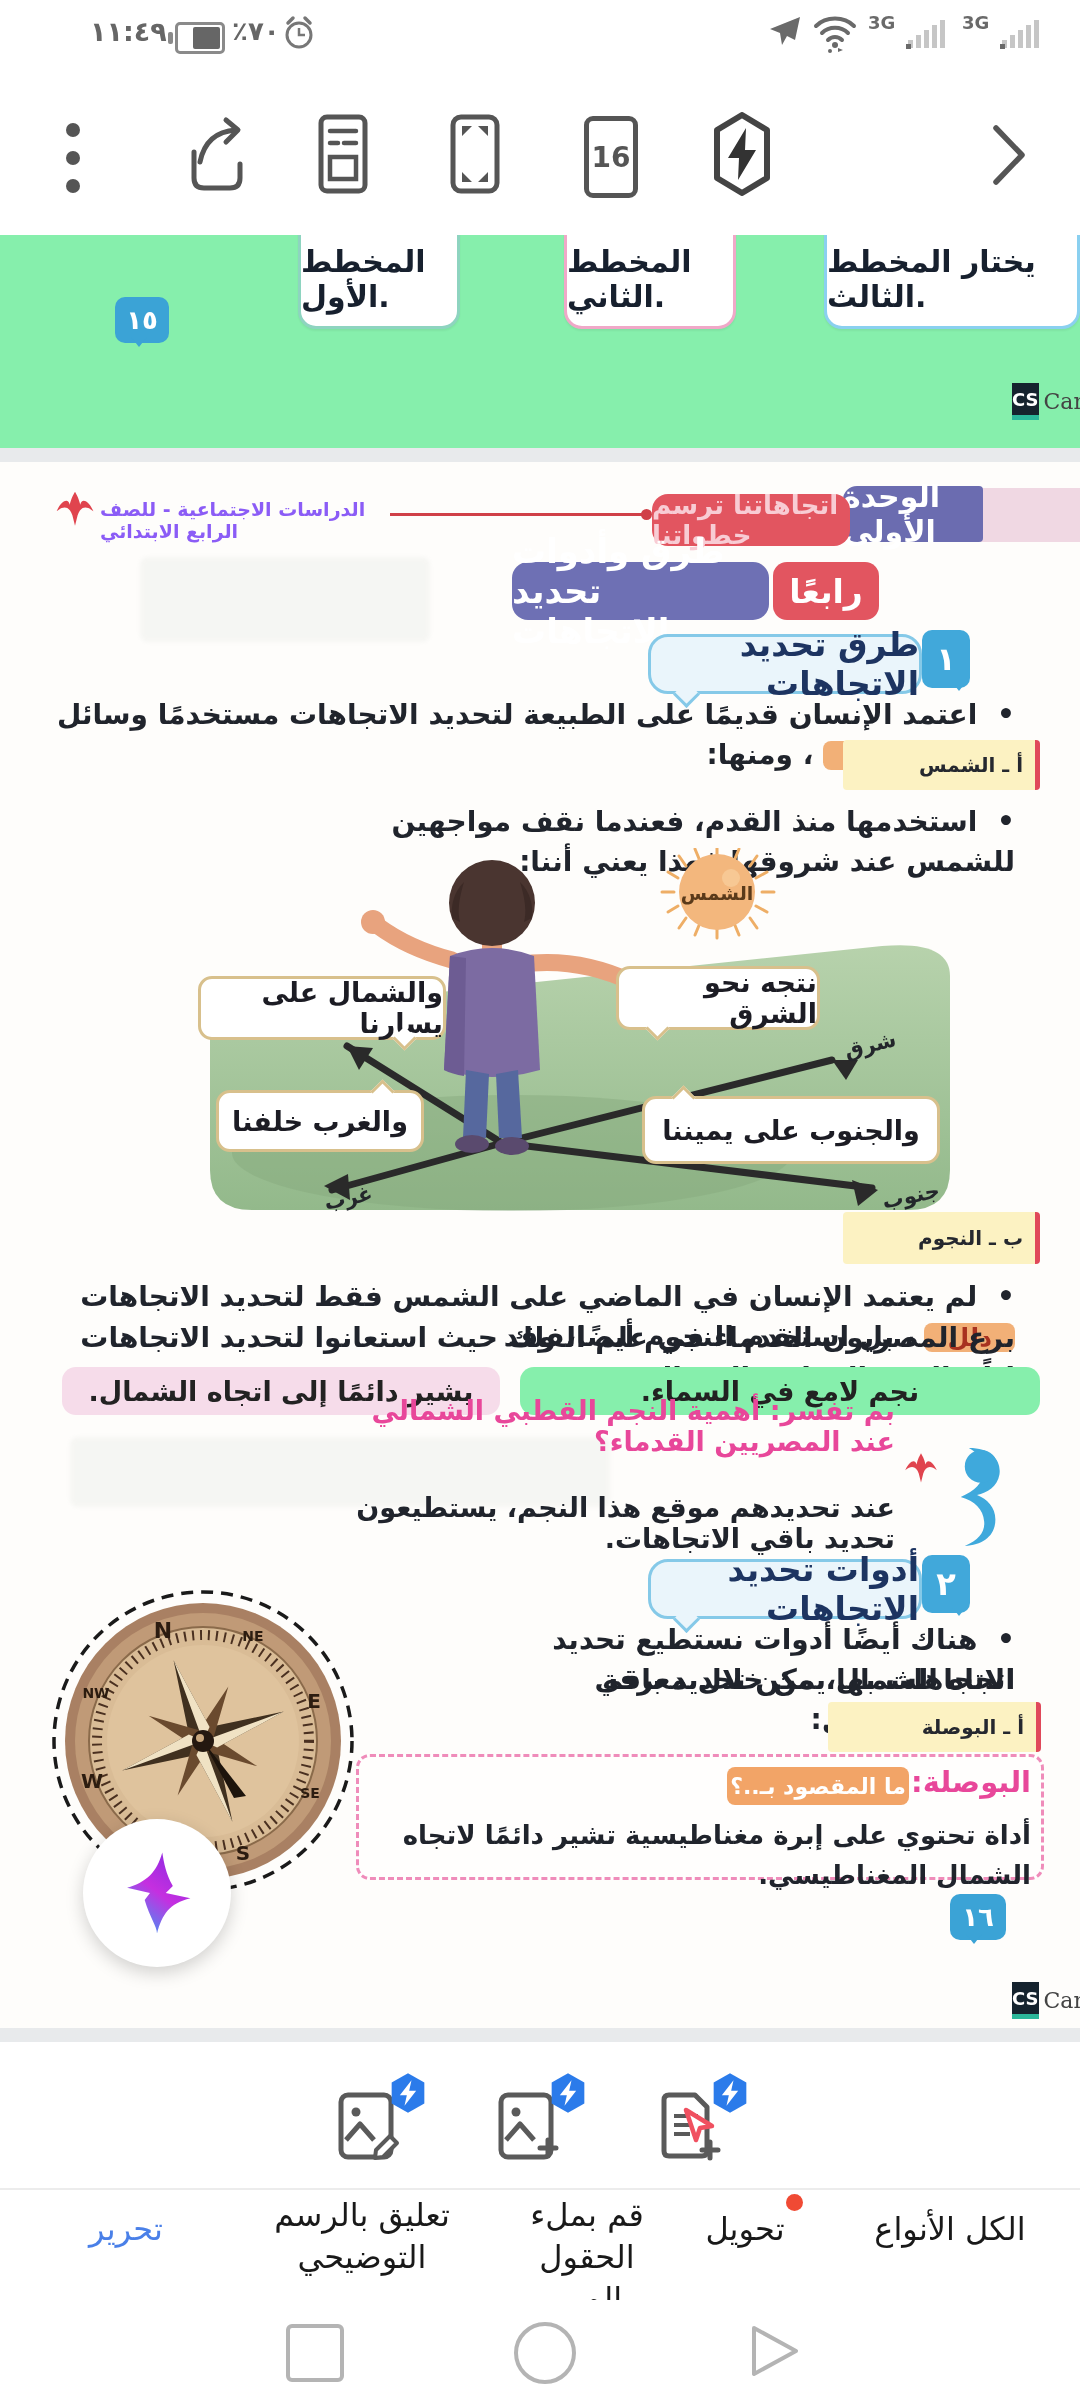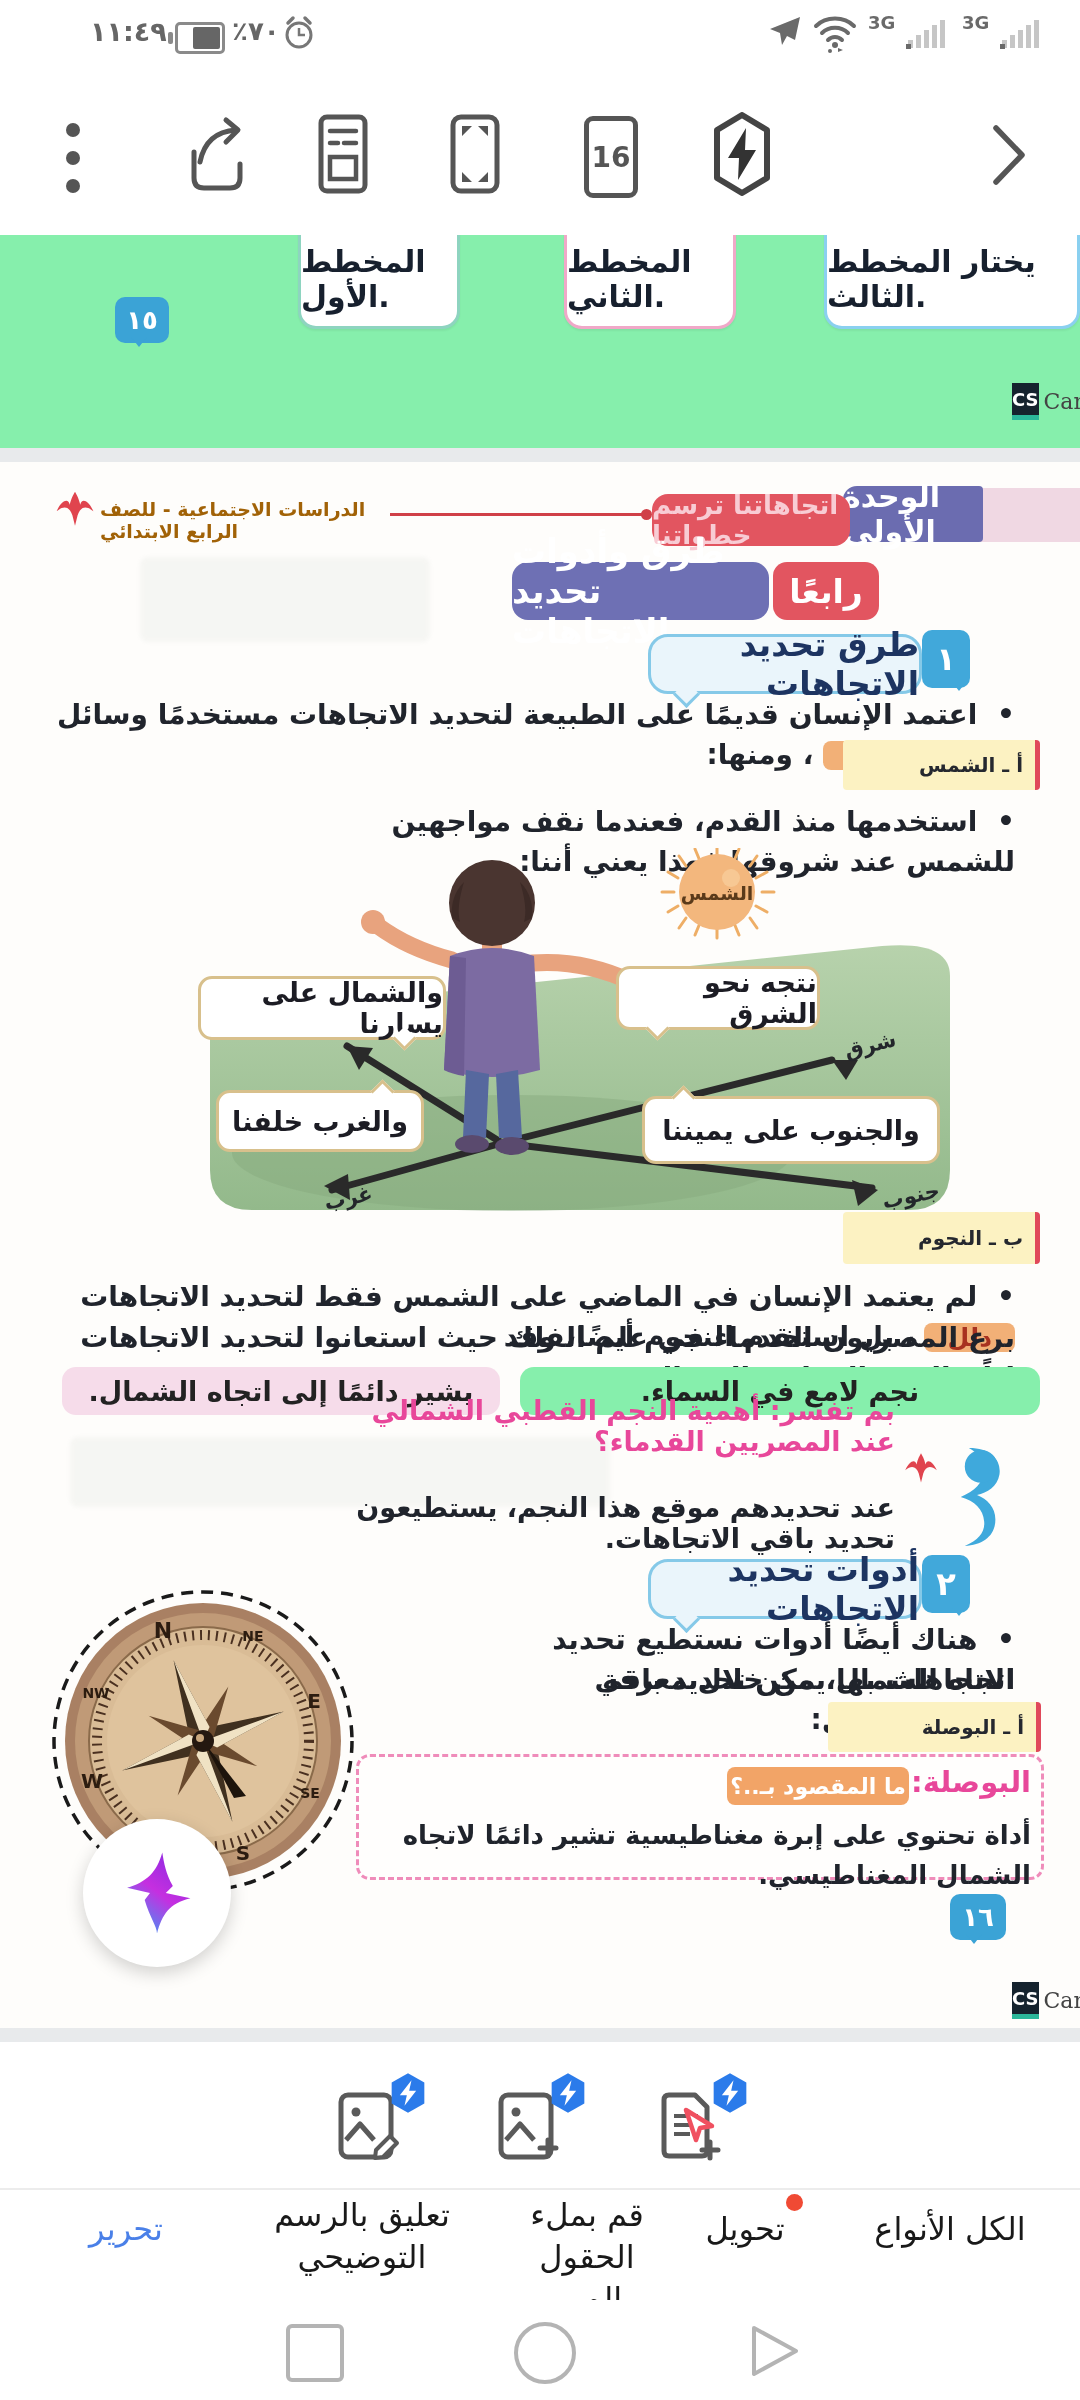--- a/index.html
+++ b/index.html
@@ -32,21 +32,21 @@
   .divider{left:0;width:1080px;height:14px;background:#e8eaec;}
   .page{top:462px;left:0;width:1080px;height:1566px;background:#fefdfb;overflow:hidden;}
   
   .hdr-strip{right:0;width:100px;height:54px;background:#f0d8e3;top:26px;}
   .hdr-unit{background:#6b6cb0;color:#fff;font-weight:bold;font-size:30px;border-radius:14px 4px 4px 14px;
             display:flex;align-items:center;justify-content:center;}
   .hdr-lesson{background:#e25560;color:#f8ccd4;font-weight:bold;font-size:26px;border-radius:16px;
             display:flex;align-items:center;justify-content:center;}
   .hdr-line{height:3px;background:#d04048;top:51px;}
   .hdr-line:after{content:"";position:absolute;right:-4px;top:-4px;width:11px;height:11px;background:#d04048;border-radius:50%;}
-  .hdr-subject{color:#a16207;font-weight:bold;font-size:19px;text-align:left;direction:rtl;}
+  .hdr-subject{color:#8b5cf6;font-weight:bold;font-size:19px;text-align:left;direction:rtl;}
   
   .t-red{background:#e25560;color:#fff;font-weight:bold;font-size:33px;border-radius:14px;
          display:flex;align-items:center;justify-content:center;}
   .t-purple{background:#6e70b4;color:#fff;font-weight:bold;font-size:34px;border-radius:16px;
          display:flex;align-items:center;justify-content:center;}
   .sec-tab{background:#41a8da;color:#fff;font-weight:bold;font-size:32px;border-radius:10px;
            display:flex;align-items:center;justify-content:center;}
   .sec-tab:after{content:"";position:absolute;right:4px;bottom:-10px;border:7px solid transparent;border-top:9px solid #41a8da;}
   .sec-bub{background:#eaf5fb;border:3px solid #85c9e8;border-radius:20px;color:#1d3461;font-weight:bold;font-size:33px;
            display:flex;align-items:center;justify-content:center;direction:rtl;}

